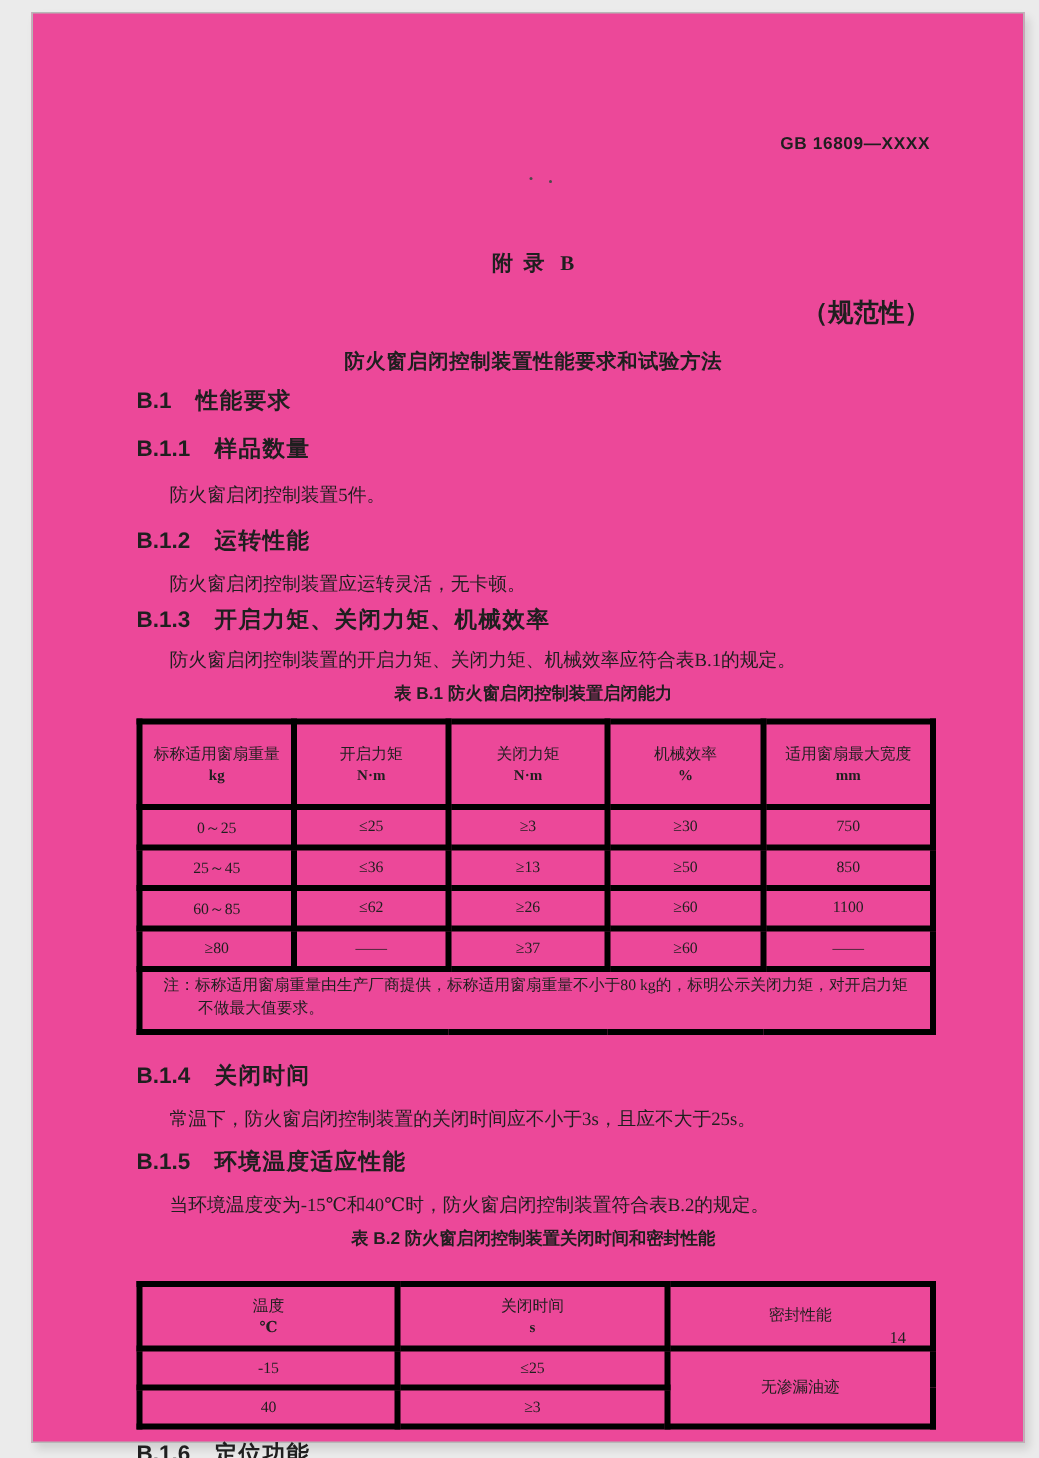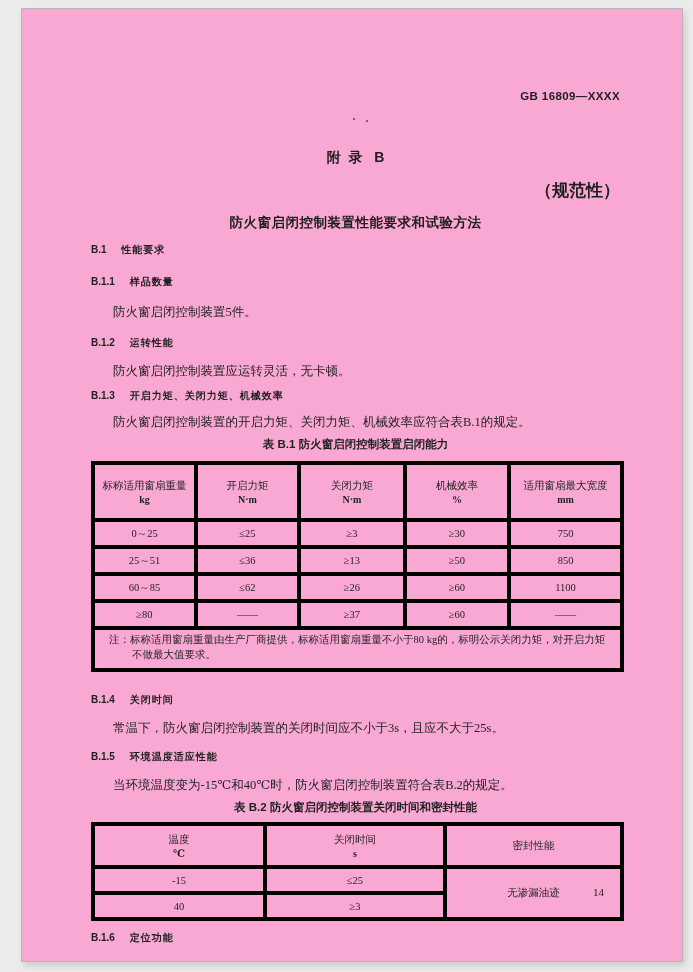--- a/index.html
+++ b/index.html
@@ -8,21 +8,21 @@
     width: 693px; height: 972px;
     background: #ebebeb;
     font-family: "Liberation Serif", "DejaVu Serif", serif;
     color: #1f1f1f;
     overflow: hidden;
   }
   .page {
     position: absolute;
     left: 21px; top: 8px;
     width: 662px; height: 954px;
-    background: #f9a8d4;
+    background: #ec4899;
     border: 1px solid #b7b7b7;
     box-shadow: 3px 4px 6px rgba(0,0,0,0.12);
     box-sizing: border-box;
   }
   .content {
     position: absolute;
     left: 69px; right: 62px; top: 0;
   }
   .doc-number {
     margin-top: 81px;
@@ -30,23 +30,23 @@
     font-family: "Liberation Sans", "DejaVu Sans", sans-serif;
     font-weight: bold;
     font-size: 11.5px;
     letter-spacing: 0.4px;
   }
   .artifact-dot {
     position: absolute; width: 2px; height: 2px;
     background: #4a4a4a; border-radius: 50%;
   }
   .t-appendix {
-    margin-top: 47px;
+    margin-top: 65px;
     text-align: center;
-    font-family: Liberation Sans, sans-serif;
+    font-family: Liberation Serif, serif;
     font-weight: bold;
     font-size: 14px;
     white-space: pre;
   }
   .t-normative {
     margin-top: 12px;
     text-align: right;
     font-family: Liberation Serif, serif;
     font-weight: bold;
     font-size: 17px;
@@ -55,21 +55,21 @@
     margin-top: 12px;
     text-align: center;
     font-family: "Liberation Sans", "DejaVu Sans", sans-serif;
     font-weight: bold;
     font-size: 13.5px;
     letter-spacing: 0.5px;
   }
   .h {
     font-family: "Liberation Sans", "DejaVu Sans", sans-serif;
     font-weight: bold;
-    font-size: 10px;
+    font-size: 15px;
     line-height: 16px;
   }
   .h .hnum { display: inline-block; }
   .h .htitle { display: inline-block; margin-left: 12px; letter-spacing: 1px; }
   .para {
     font-size: 12.5px;
     line-height: 16px;
     padding-left: 22px;
   }
   .caption {
@@ -117,21 +117,21 @@
   .m-p12  { margin-top: 12px; }
   .m-b13  { margin-top: 9px; }
   .m-p13  { margin-top: 10px; }
   .m-cap1 { margin-top: 7px; }
   .m-tb1  { margin-top: 9px; }
   .m-b14  { margin-top: 20px; }
   .m-p14  { margin-top: 12px; }
   .m-b15  { margin-top: 13px; }
   .m-p15  { margin-top: 12px; }
   .m-cap2 { margin-top: 7px; }
-  .m-tb2  { margin-top: 7px; }
+  .m-tb2  { margin-top: 21px; }
   .m-b16  { margin-top: 9px; }
   .page-number {
     position: absolute;
     top: 877px; right: 78px;
     font-size: 11px;
   }
 </style>
 </head>
 <body>
 
@@ -205,21 +205,21 @@
             </td>
           </tr>
           <tr class="data">
             <td>0～25</td>
             <td>≤25</td>
             <td>≥3</td>
             <td>≥30</td>
             <td>750</td>
           </tr>
           <tr class="data">
-            <td>25～51</td>
+            <td>25～45</td>
             <td>≤36</td>
             <td>≥13</td>
             <td>≥50</td>
             <td>850</td>
           </tr>
           <tr class="data">
             <td>60～85</td>
             <td>≤62</td>
             <td>≥26</td>
             <td>≥60</td>

